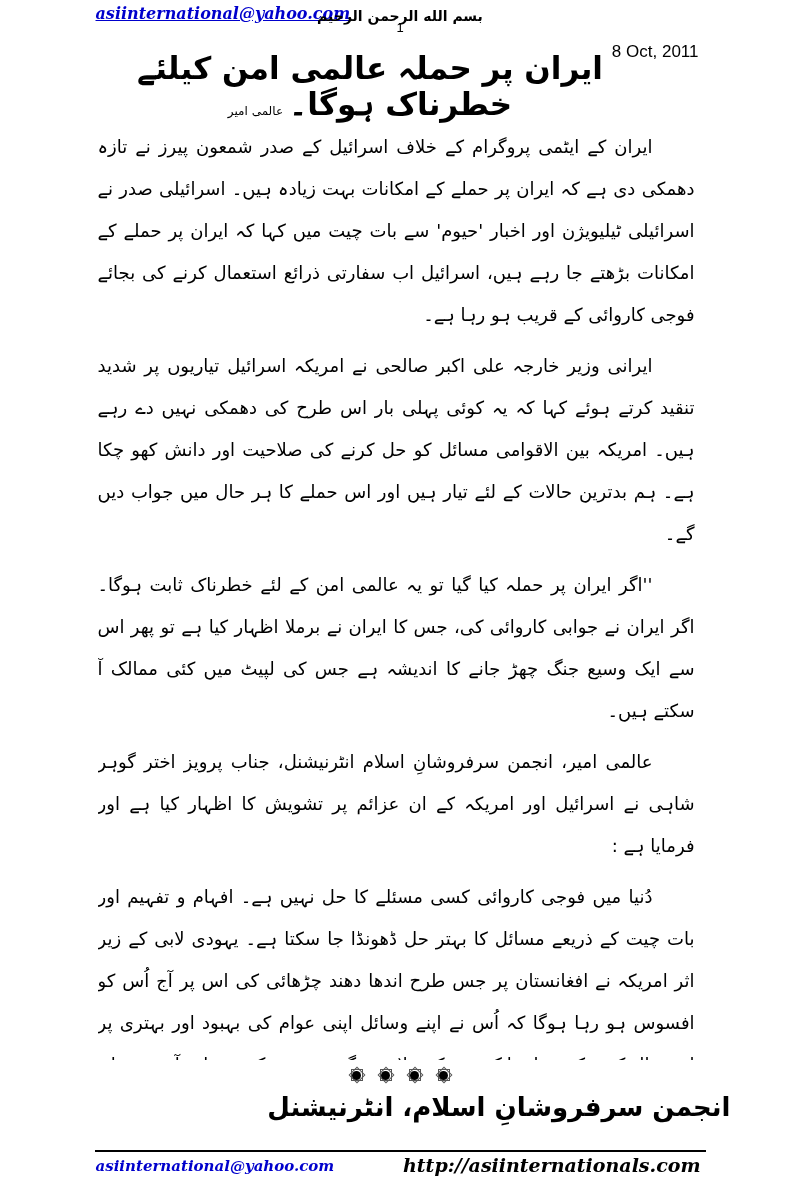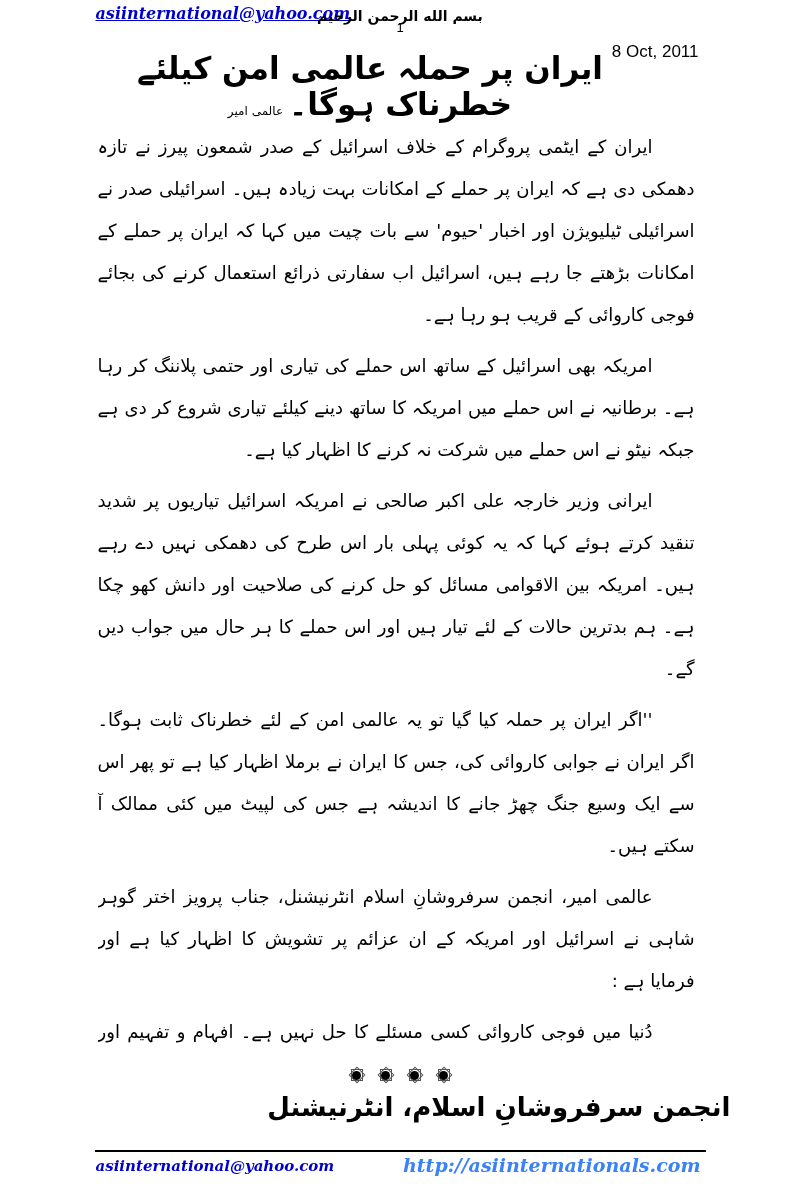--- a/index.html
+++ b/index.html
@@ -64,21 +64,21 @@
     border-top:2px solid #000; height:0;
   }
   .footer-email {
     position:absolute; top:1157px; left:26px;
     font-family:"DejaVu Serif", serif; font-style:italic; font-weight:bold;
     font-size:15px; color:#0000cc; cursor:pointer;
   }
   .footer-url {
     position:absolute; top:1154px; right:30px;
     font-family:"DejaVu Serif", serif; font-style:italic; font-weight:bold;
-    font-size:19px; color:#3b82f6; cursor:pointer;
+    font-size:19px; color:#000000; cursor:pointer;
   }
 </style>
 </head>
 <body>
 
 <div class="page">
 
   <a class="top-email">asiinternational@yahoo.com</a>
 
   <div class="bismillah">بسم الله الرحمن الرحيم</div>
@@ -86,21 +86,20 @@
   <div class="page-num">1</div>
 
   <div class="date">8 Oct, 2011</div>
 
   <div class="title-wrap">
     <span class="doc-title">ایران پر حملہ عالمی امن کیلئے خطرناک ہوگا۔</span><span class="title-suffix">عالمی امیر</span>
   </div>
 
   <div class="content">
     <p>ایران کے ایٹمی پروگرام کے خلاف اسرائیل کے صدر شمعون پیرز نے تازہ دھمکی دی ہے کہ ایران پر حملے کے امکانات بہت زیادہ ہیں۔ اسرائیلی صدر نے اسرائیلی ٹیلیویژن اور اخبار 'حیوم' سے بات چیت میں کہا کہ ایران پر حملے کے امکانات بڑھتے جا رہے ہیں، اسرائیل اب سفارتی ذرائع استعمال کرنے کی بجائے فوجی کاروائی کے قریب ہو رہا ہے۔</p>
-    <p>امریکہ بھی اسرائیل کے ساتھ اس حملے کی تیاری اور حتمی پلاننگ کر رہا ہے۔ برطانیہ نے اس حملے میں امریکہ کا ساتھ دینے کیلئے تیاری شروع کر دی ہے جبکہ نیٹو نے اس حملے میں شرکت نہ کرنے کا اظہار کیا ہے۔</p>
     <p>ایرانی وزیر خارجہ علی اکبر صالحی نے امریکہ اسرائیل تیاریوں پر شدید تنقید کرتے ہوئے کہا کہ یہ کوئی پہلی بار اس طرح کی دھمکی نہیں دے رہے ہیں۔ امریکہ بین الاقوامی مسائل کو حل کرنے کی صلاحیت اور دانش کھو چکا ہے۔ ہم بدترین حالات کے لئے تیار ہیں اور اس حملے کا ہر حال میں جواب دیں گے۔</p>
     <p>''اگر ایران پر حملہ کیا گیا تو یہ عالمی امن کے لئے خطرناک ثابت ہوگا۔ اگر ایران نے جوابی کاروائی کی، جس کا ایران نے برملا اظہار کیا ہے تو پھر اس سے ایک وسیع جنگ چھڑ جانے کا اندیشہ ہے جس کی لپیٹ میں کئی ممالک آ سکتے ہیں۔</p>
     <p>عالمی امیر، انجمن سرفروشانِ اسلام انٹرنیشنل، جناب پرویز اختر گوہر شاہی نے اسرائیل اور امریکہ کے ان عزائم پر تشویش کا اظہار کیا ہے اور فرمایا ہے :</p>
     <p>دُنیا میں فوجی کاروائی کسی مسئلے کا حل نہیں ہے۔ افہام و تفہیم اور بات چیت کے ذریعے مسائل کا بہتر حل ڈھونڈا جا سکتا ہے۔ یہودی لابی کے زیر اثر امریکہ نے افغانستان پر جس طرح اندھا دھند چڑھائی کی اس پر آج اُس کو افسوس ہو رہا ہوگا کہ اُس نے اپنے وسائل اپنی عوام کی بہبود اور بہتری پر استعمال کرنے کی بجائے ایک قوم کے خلاف جنگ میں جھونک دیئے اور آج وہ یہاں سے نکلنے کے راستے ڈھونڈھ رہا ہے۔ اُس کی اپنی معیشت کا بیڑہ غرق ہو چکا ہے۔ وہاں کے عوام میں حکومتی پالیسیوں اور معاشی بدحالی کے خلاف شدید بے چینی پائی جاتی ہے۔ امریکہ کو چاہیے کہ وہ اسرائیل کو اس طرح کی مہم جوئی اور عالمی امن کے ساتھ کھیلنے کی اجازت نہ دے اور اس کو سختی سے روکے ورنہ اس کے ایسے نتائج نکل سکتے ہیں جو خود امریکی عوام اور امریکی حکومت کی مشکلات میں اضافہ کا سبب ہوں گے۔''</p>
   </div>
 
   <div class="ornaments">
     <span class="star">
         <span class="dot"></span>
       </span>

